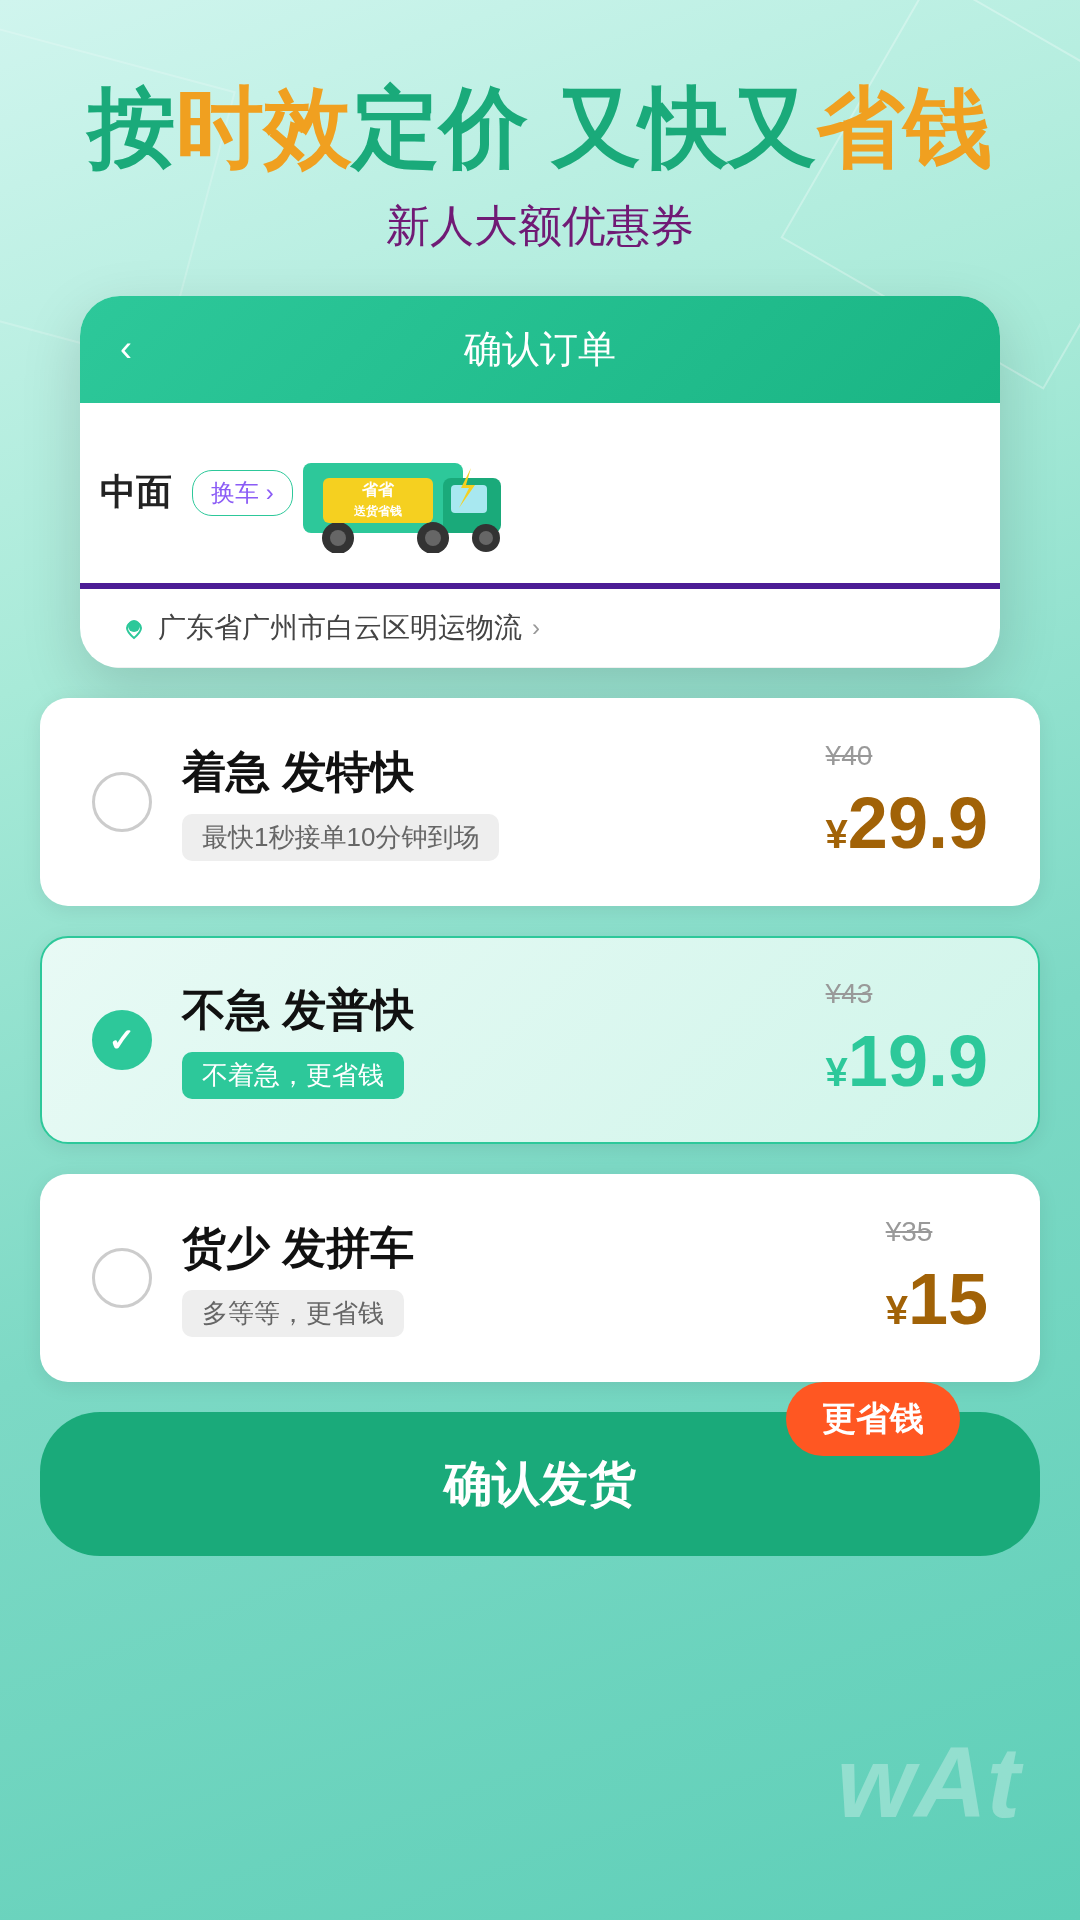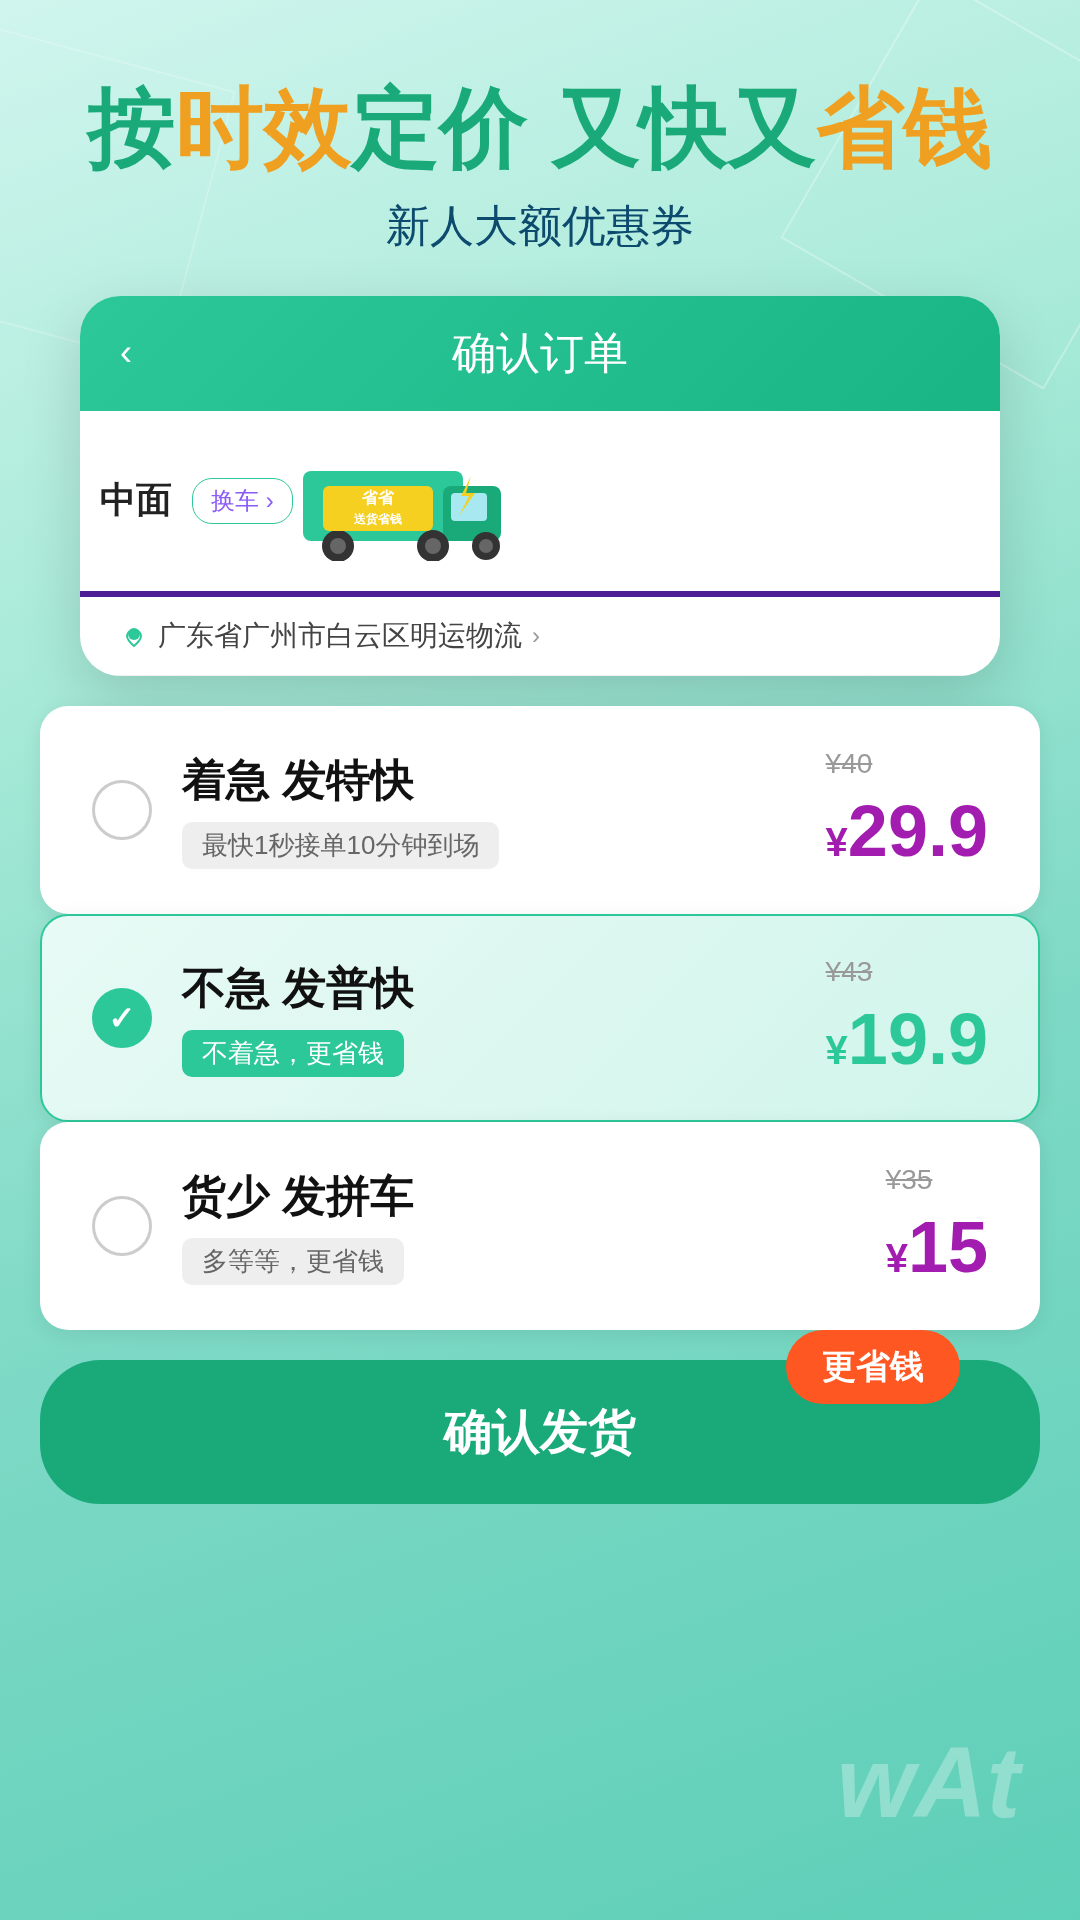--- a/index.html
+++ b/index.html
@@ -63,21 +63,21 @@
       font-weight: 900;
       line-height: 1.1;
       margin-bottom: 20px;
     }
 
     .title-green { color: #1aaa7a; }
     .title-orange { color: #f0a020; }
 
     .subtitle {
       font-size: 44px;
-      color: #0c4a6e;
+      color: #701a75;
       font-weight: 400;
       margin-top: 18px;
     }
 
     
     .phone-card {
       width: 920px;
       background: #fff;
       border-radius: 40px;
       overflow: hidden;
@@ -98,21 +98,21 @@
     .back-btn {
       position: absolute;
       left: 40px;
       color: white;
       font-size: 36px;
       font-weight: 300;
     }
 
     .app-header-title {
       color: white;
-      font-size: 44px;
+      font-size: 38px;
       font-weight: 500;
     }
 
     
     .order-preview {
       background: #fff;
       padding: 30px 20px;
       display: flex;
       align-items: center;
       justify-content: flex-start;
@@ -162,20 +162,21 @@
       color: #999;
       font-size: 24px;
     }
 
     
     .options-area {
       width: 100%;
       padding: 0 40px;
       display: flex;
       flex-direction: column;
+      gap: 30px;
       margin-top: 30px;
     }
 
     .option-card {
       background: #fff;
       border-radius: 28px;
       padding: 40px 50px;
       display: flex;
       align-items: center;
       box-shadow: 0 4px 20px rgba(0,0,0,0.08);
@@ -247,21 +248,21 @@
 
     .price-original {
       font-size: 28px;
       color: #999;
       text-decoration: line-through;
     }
 
     .price-current {
       font-size: 72px;
       font-weight: 700;
-      color: #a21caf;
+      color: #a16207;
     }
 
     .price-current.green {
       color: #2dc89a;
     }
 
     .price-symbol {
       font-size: 40px;
     }
 

